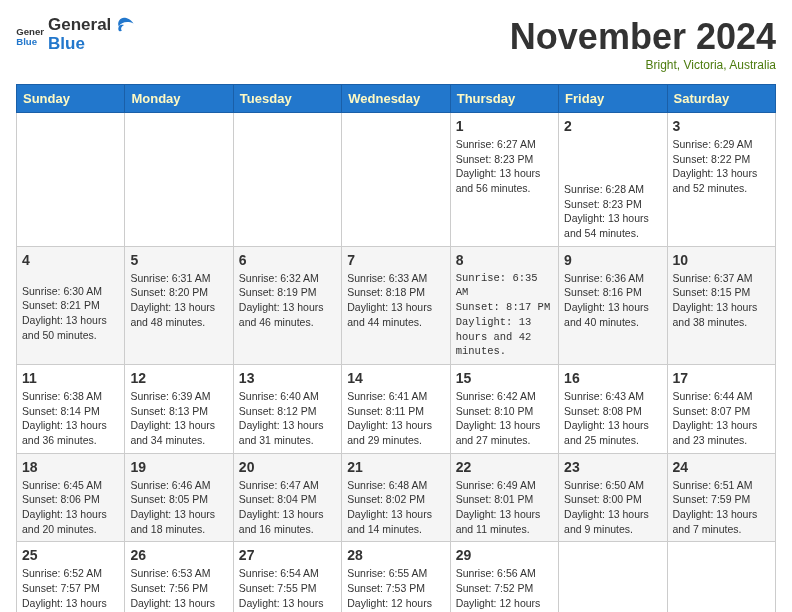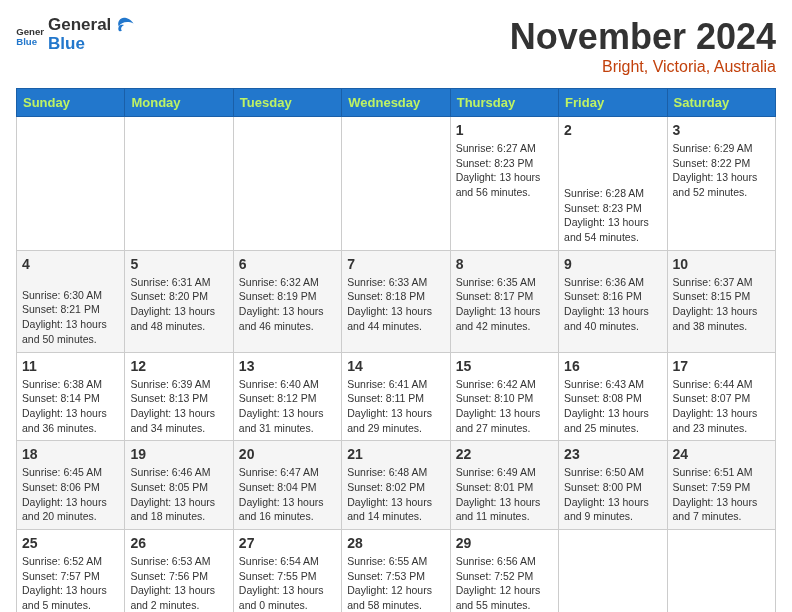--- a/index.html
+++ b/index.html
@@ -27,31 +27,31 @@
     }
     .title-block {
       text-align: right;
     }
     .title-month {
       font-size: 36px;
       font-weight: bold;
       color: #333;
     }
     .title-location {
-      font-size: 16px;
-      color: #c2410c;
+      font-size: 12px;
+      color: #4d7c0f;
     }
     .calendar {
       width: 100%;
       border-collapse: collapse;
       font-size: 11px;
     }
     .calendar th {
       background-color: #2277cc;
-      color: #bef264;
+      color: #fef9c3;
       text-align: left;
       padding: 6px 6px;
       font-size: 13px;
       font-weight: bold;
       border: 1px solid #1a5fa8;
     }
     .calendar td {
       border: 1px solid #ccc;
       vertical-align: top;
       padding: 5px 5px;
@@ -161,21 +161,21 @@
 Daylight: 13 hours and 46 minutes.</div>
         </td>
         <td>
           <span class="day-num">7</span>
           <div class="day-info" style="white-space: pre-line;">Sunrise: 6:33 AM
 Sunset: 8:18 PM
 Daylight: 13 hours and 44 minutes.</div>
         </td>
         <td>
           <span class="day-num">8</span>
-          <div class="day-info" style="white-space: pre-line;">Sunrise: 6:35 AM
+          <div class="day-info" style="white-space: pre-line; font-family: Liberation Mono, monospace;">Sunrise: 6:35 AM
 Sunset: 8:17 PM
 Daylight: 13 hours and 42 minutes.</div>
         </td>
         <td>
           <span class="day-num">9</span>
           <div class="day-info" style="white-space: pre-line;">Sunrise: 6:36 AM
 Sunset: 8:16 PM
 Daylight: 13 hours and 40 minutes.</div>
         </td>
         <td>

